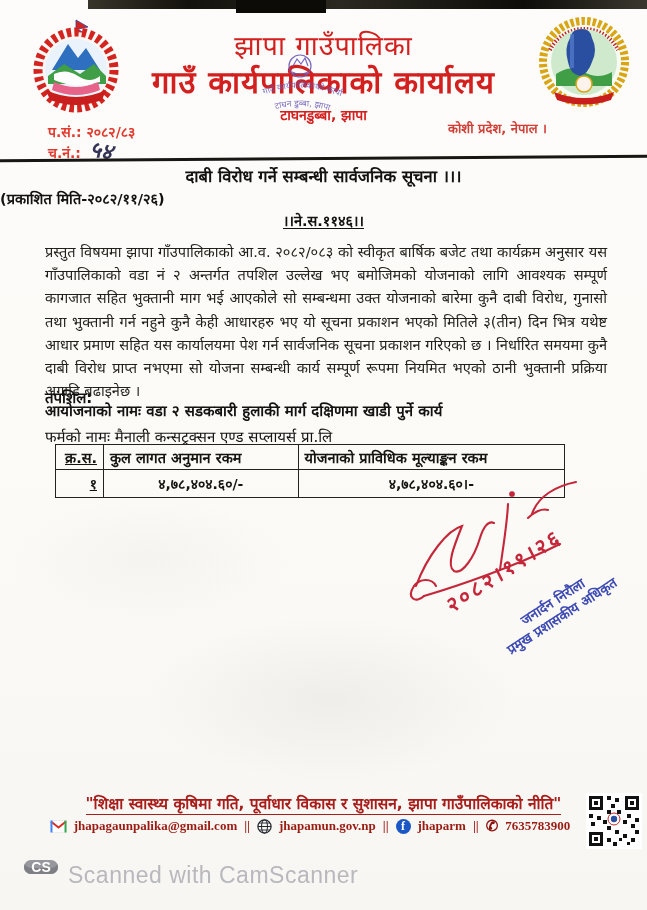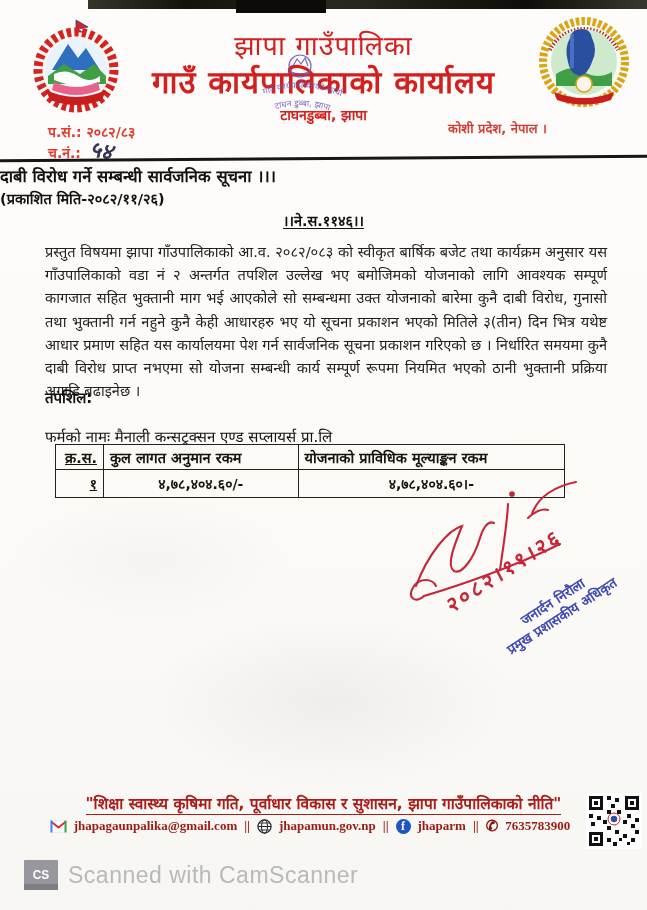--- a/index.html
+++ b/index.html
@@ -26,21 +26,21 @@
     font-size:31px; font-weight:bold; letter-spacing:1px; }
   .addr-red { left:0; top:105px; width:100%; text-align:center; color:#d3201f;
     font-size:14px; font-weight:bold; }
   .refno { left:48px; top:122px; color:#e23a2e; font-size:14px; font-weight:bold; }
   .chno  { left:48px; top:143px; color:#e23a2e; font-size:14px; font-weight:bold; }
   .chno-hand { left:90px; top:134px; color:#343456; font-size:22px; font-style:italic;
     transform:rotate(9deg); font-weight:bold; }
   .province { left:448px; top:119px; color:#d04038; font-size:13px; font-weight:bold; }
   .hrule { left:0; top:157px; width:647px; height:3px; background:#181612; transform:rotate(-0.4deg); }
   
-  .n-title { left:0; top:164px; width:100%; color:#141210;
+  .n-title { left:0; top:164px; width:100%; text-align:center; color:#141210;
     font-size:16.5px; font-weight:bold; }
   .n-date { left:0; top:188px; width:100%; text-align:left; color:#141210;
     font-size:14.5px; font-weight:bold; }
   .n-no { left:0; top:210px; width:100%; text-align:center; color:#141210;
     font-size:14.5px; font-weight:bold; }
   .n-no span { text-decoration:underline; text-underline-offset:2px; }
   .body-par { left:45px; top:240px; width:562px; color:#211e1b; font-size:14.6px;
     line-height:23.2px; text-align:justify; }
   .tapasil { left:45px; top:387px; color:#141210; font-size:15px; font-weight:bold;
     text-underline-offset:2px; }
@@ -66,22 +66,22 @@
   .slogan span { border-bottom:1.6px solid #a81d1a; padding-bottom:1px; }
   .contact { left:40px; top:817px; width:540px; display:flex; justify-content:center;
     align-items:center; gap:7px; color:#9a1b12; font-size:13px; font-weight:bold;
     font-family:"Liberation Serif","DejaVu Serif",serif; }
   .contact .sep { color:#9a1b12; font-weight:bold; }
   .fb-badge { display:inline-flex; width:15px; height:15px; border-radius:50%;
     background:#1b56c5; color:#fff; font-size:12px; font-weight:bold;
     align-items:center; justify-content:center; font-family:"Liberation Serif",serif; }
   .phone-glyph { color:#8c1410; font-size:15px; }
   
-  .cs-box { left:24px; top:860px; width:34px; height:30px; background:#97979d; border-radius:1px;
-    color:#fff; font-weight:bold; font-size:12px; display:flex; align-items:center;
+  .cs-box { left:24px; top:860px; width:34px; height:14px; background:#97979d; border-radius:15px;
+    color:#fff; font-weight:bold; font-size:14px; display:flex; align-items:center;
     justify-content:center; font-family:"Liberation Sans",sans-serif;
     box-shadow:inset 0 -6px 0 #7e7e85; }
   .cs-text { left:68px; top:862px; color:#b8b8bd; font-size:23px;
     font-family:"Liberation Sans",sans-serif; letter-spacing:.5px; }
   
   .stamp { left:248px; top:44px; opacity:.88; }
 </style>
 </head>
 <body>
 
@@ -142,20 +142,21 @@
   <div class="abs province dev">कोशी प्रदेश, नेपाल ।</div>
 
   <div class="abs hrule"></div>
 
   <div class="abs n-title dev">दाबी विरोध गर्ने सम्बन्धी सार्वजनिक सूचना ।।।</div>
   <div class="abs n-date dev">(प्रकाशित मिति-२०८२/११/२६)</div>
   <div class="abs n-no dev"><span>।।ने.स.११४६।।</span></div>
 
   <div class="abs body-par dev">प्रस्तुत विषयमा झापा गाँउपालिकाको आ.व. २०८२/०८३ को स्वीकृत बार्षिक बजेट तथा कार्यक्रम अनुसार यस गाँउपालिकाको वडा नं २ अन्तर्गत तपशिल उल्लेख भए बमोजिमको योजनाको लागि आवश्यक सम्पूर्ण कागजात सहित भुक्तानी माग भई आएकोले सो सम्बन्धमा उक्त योजनाको बारेमा कुनै दाबी विरोध, गुनासो तथा भुक्तानी गर्न नहुने कुनै केही आधारहरु भए यो सूचना प्रकाशन भएको मितिले ३(तीन) दिन भित्र यथेष्ट आधार प्रमाण सहित यस कार्यालयमा पेश गर्न सार्वजनिक सूचना प्रकाशन गरिएको छ । निर्धारित समयमा कुनै दाबी विरोध प्राप्त नभएमा सो योजना सम्बन्धी कार्य सम्पूर्ण रूपमा नियमित भएको ठानी भुक्तानी प्रक्रिया अगाडि बढाइनेछ ।</div>
   <div class="abs tapasil dev">तपशिल:</div>
+  <div class="abs proj dev">आयोजनाको नामः वडा २ सडकबारी हुलाकी मार्ग दक्षिणमा खाडी पुर्ने कार्य</div>
   <div class="abs firm dev">फर्मको नामः मैनाली कन्सट्रक्सन एण्ड सप्लायर्स प्रा.लि</div>
 
   <table class="dtl">
     <tbody>
         <tr>
       <th class="c" style="width:48px">क्र.स.</th>
       <th style="width:195px">कुल लागत अनुमान रकम</th>
       <th style="width:267px">योजनाको प्राविधिक मूल्याङ्कन रकम</th>
     </tr>
     <tr>

